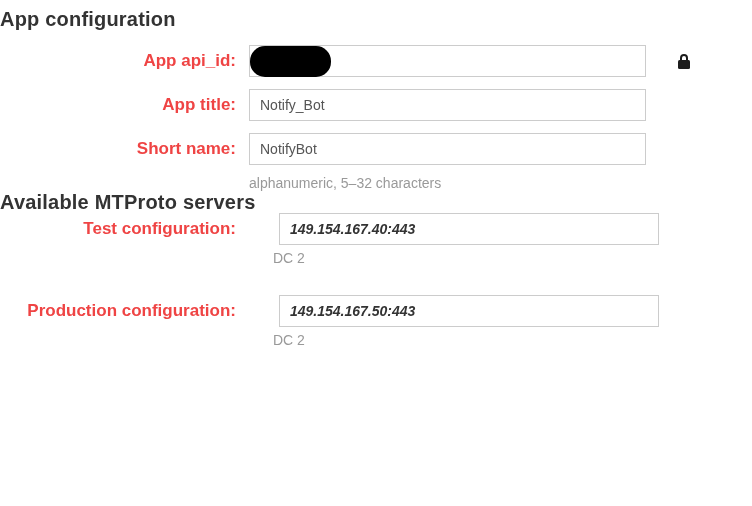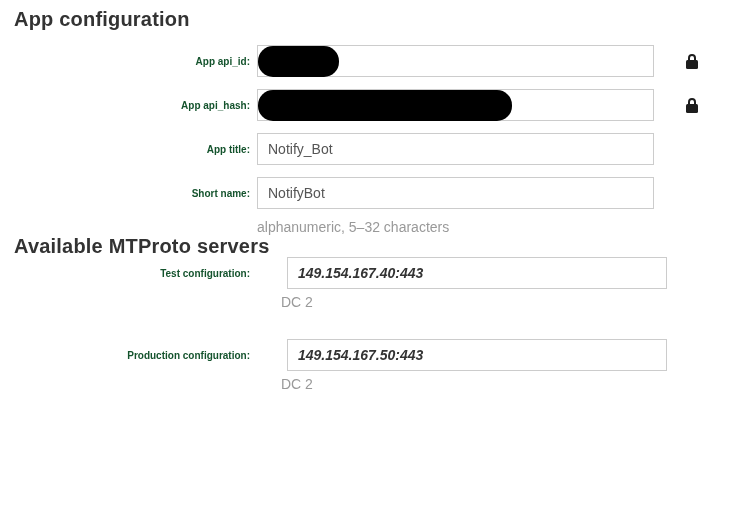--- a/index.html
+++ b/index.html
@@ -6,21 +6,21 @@
   html, body { margin: 0; padding: 0; background: #ffffff; }
   .page {
     position: relative;
     width: 752px;
     height: 506px;
     background: #ffffff;
     font-family: "Liberation Sans", sans-serif;
     color: #333333;
     overflow: hidden;
   }
-  .content { padding-left: 14px; }
+  .content { }
 
   h1.section-heading {
     font-size: 20px;
     font-weight: bold;
     color: #333333;
     margin: 0;
     line-height: 22px;
     letter-spacing: 0.2px;
   }
   .heading-top { padding-top: 8px; }
@@ -34,27 +34,27 @@
     margin-left: 12px;
     text-decoration: none;
     cursor: pointer;
   }
 
   .form-row { display: flex; align-items: center; margin-bottom: 12px; }
   .first-row { margin-top: 15px; }
   .label-col {
     width: 236px;
     text-align: right;
-    font-size: 10px;
+    font-size: 17px;
     font-weight: bold;
-    color: #14532d;
+    color: #ef4444;
     padding-right: 0;
     flex: 0 0 236px;
   }
-  .input-col { margin-left: 7px; position: relative; }
+  .input-col { margin-left: 13px; position: relative; }
 
   input.field {
     display: block;
     width: 397px;
     height: 32px;
     border: 1px solid #cccccc;
     background: #ffffff;
     padding: 0 10px;
     font-family: "Liberation Sans", sans-serif;
     font-size: 14px;
@@ -106,33 +106,20 @@
         <div class="redact redact-sm"></div>
       </div>
       <div class="lock-wrap">
         <svg width="14" height="17" viewBox="0 0 14 17">
           <rect x="1" y="7" width="12" height="9" rx="1.5" fill="#1d1d1d"></rect>
           <path d="M4 8 V5 a3 3 0 0 1 6 0 V8" fill="none" stroke="#1d1d1d" stroke-width="2"></path>
         </svg>
       </div>
     </div>
 
-    <div class="form-row">
-      <div class="label-col">App api_hash:</div>
-      <div class="input-col">
-        <input class="field" type="text" value="" style="">
-        <div class="redact redact-lg"></div>
-      </div>
-      <div class="lock-wrap">
-        <svg width="14" height="17" viewBox="0 0 14 17">
-          <rect x="1" y="7" width="12" height="9" rx="1.5" fill="#1d1d1d"></rect>
-          <path d="M4 8 V5 a3 3 0 0 1 6 0 V8" fill="none" stroke="#1d1d1d" stroke-width="2"></path>
-        </svg>
-      </div>
-    </div>
 
     <div class="form-row">
       <div class="label-col">App title:</div>
       <div class="input-col">
         <input class="field" type="text" value="Notify_Bot" style="">
       </div>
     </div>
 
     <div class="form-row" style="margin-bottom:0;">
       <div class="label-col">Short name:</div>

